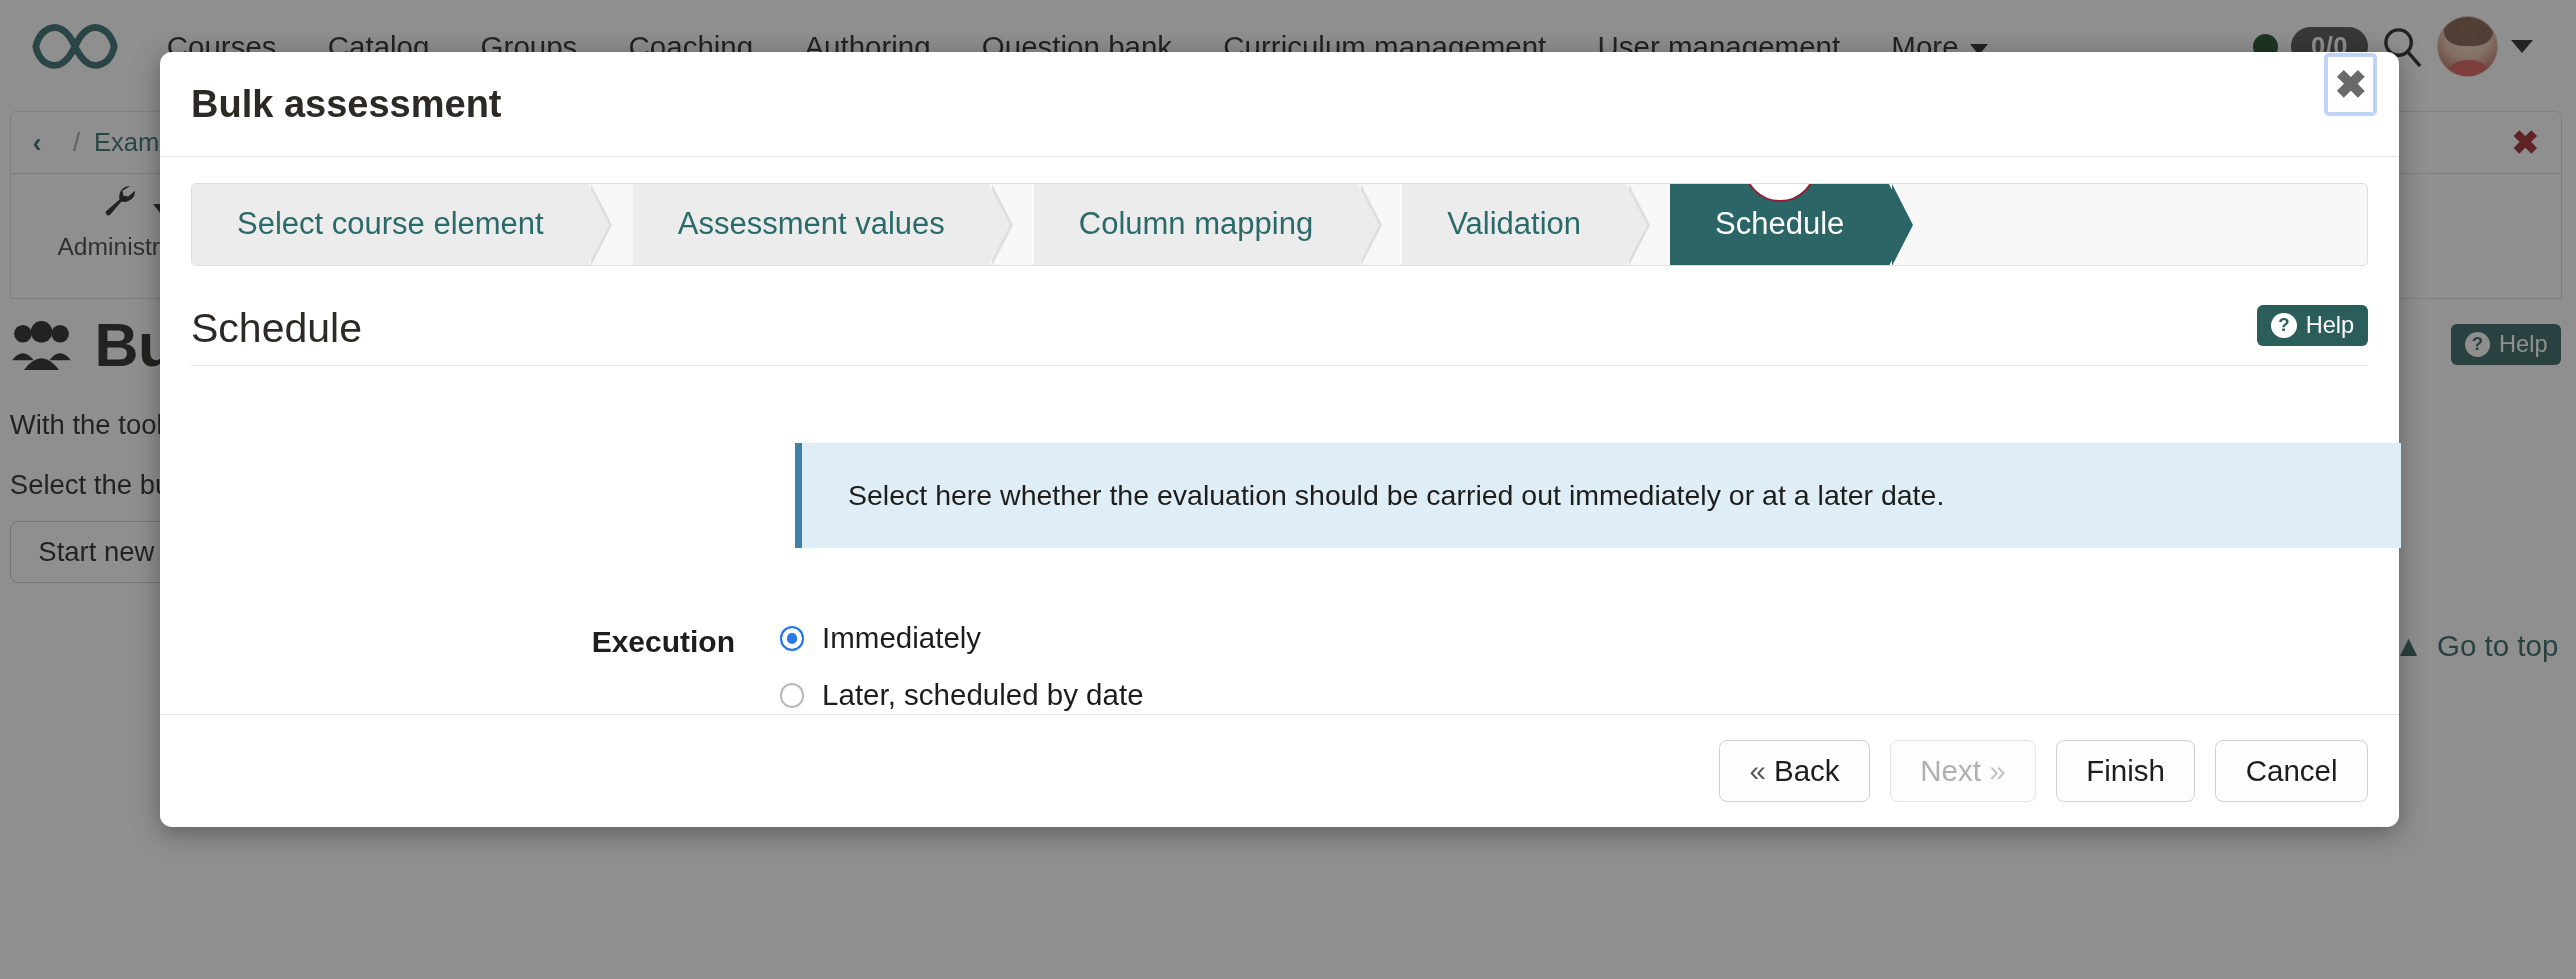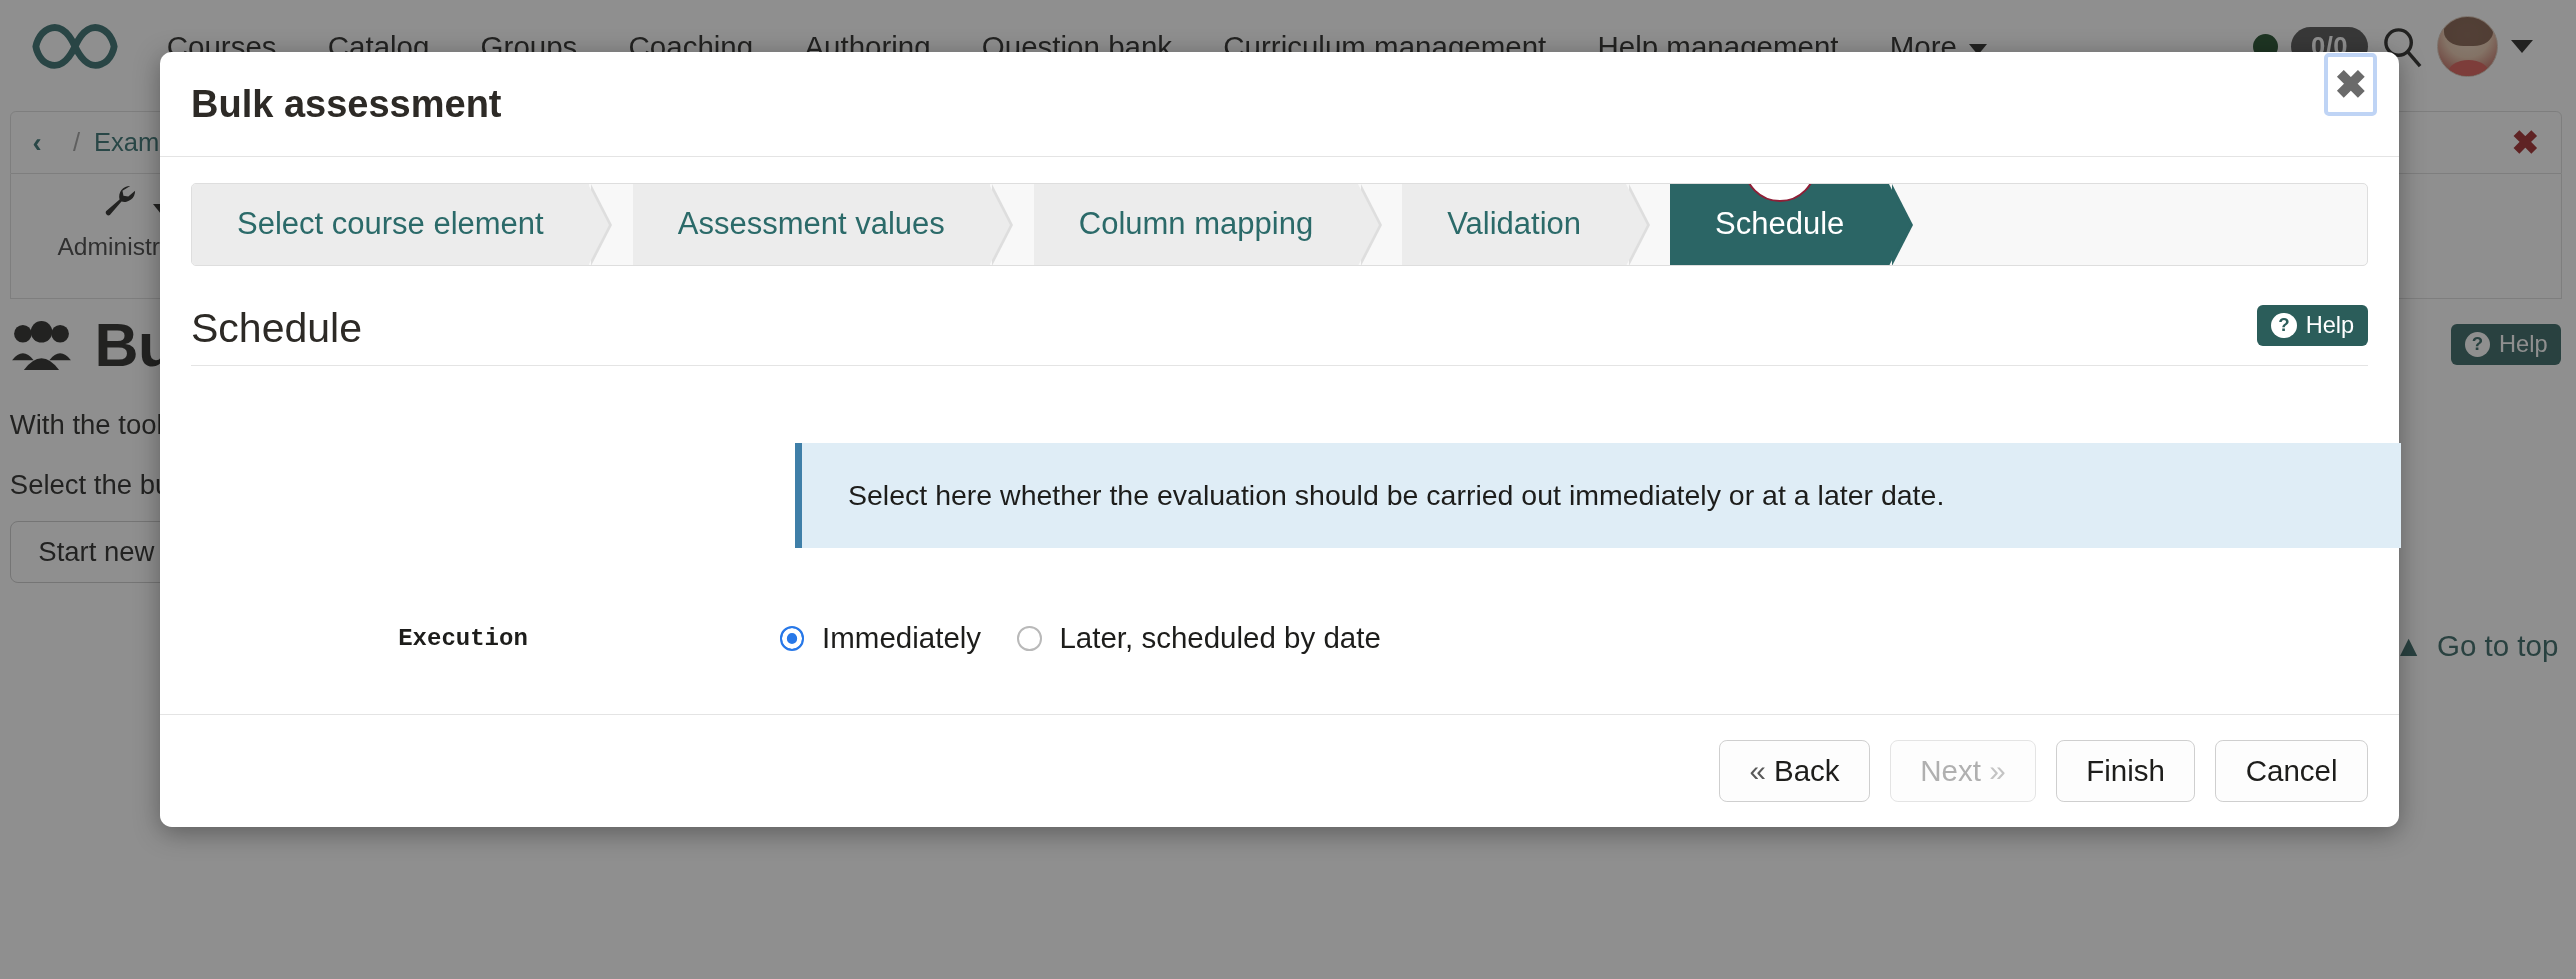--- a/index.html
+++ b/index.html
@@ -204,24 +204,24 @@
     margin: 77px 0 0 604px; width: 1606px;
     background: #dfedf6; border-left: 7.9px solid #3f7fa8;
     min-height: 105px; display: flex; align-items: center;
     padding: 0 46px;
   }
   .info-text { font-size: 28.5px; color: #1d1d1b; }
 
   
   .form-row { display: flex; margin-top: 73px; }
   .form-label {
-    width: 575px; text-align: center; padding-right: 31px;
-    font-size: 24px; font-weight: bold; color: #1d1d1b; padding-top: 3.9px; font-family: Liberation Mono, monospace;
-  }
-  .radios { display: flex; gap: 36px; padding-left: 13.8px; }
+    width: 575px; text-align: right; padding-right: 31px;
+    font-size: 30px; font-weight: bold; color: #1d1d1b; padding-top: 3.9px;
+  }
+  .radios { display: flex; flex-direction: column; gap: 23px; padding-left: 13.8px; }
   .radio-row { display: flex; align-items: center; gap: 17.7px; cursor: pointer; }
   .radio {
     width: 24.6px; height: 24.6px; border-radius: 50%;
     border: 2px solid #b9b9b9; background: #ffffff; flex: none;
   }
   .radio.checked {
     background: #2878e8; border-color: #2878e8;
     box-shadow: inset 0 0 0 4.9px #ffffff;
   }
   .radio-label { font-size: 29.5px; color: #1d1d1b; }
@@ -253,21 +253,21 @@
                C54 12 64 8 73 12 C84 17 86 30 86 30 C86 30 84 44 73 48 C64 52 54 47 46 30 Z" fill="none" stroke="#2b6565" stroke-width="7"></path>
     </svg>
     <div class="nav-items">
       <div class="nav-item">Courses</div>
       <div class="nav-item">Catalog</div>
       <div class="nav-item">Groups</div>
       <div class="nav-item">Coaching</div>
       <div class="nav-item">Authoring</div>
       <div class="nav-item">Question bank</div>
       <div class="nav-item">Curriculum management</div>
-      <div class="nav-item">Help management</div>
+      <div class="nav-item">User management</div>
       <div class="nav-item">
         <span>More</span><i class="nav-caret"></i>
       </div>
     </div>
     <div class="nav-right">
       <div class="status-dot"></div>
       <div class="ratio-pill">0/0</div>
       <svg class="search-icon" viewBox="0 0 44 44">
         <circle cx="18" cy="18" r="13" fill="none" stroke="#1d1d1b" stroke-width="3.5"></circle>
         <line x1="27" y1="27" x2="40" y2="42" stroke="#1d1d1b" stroke-width="3.5"></line>

